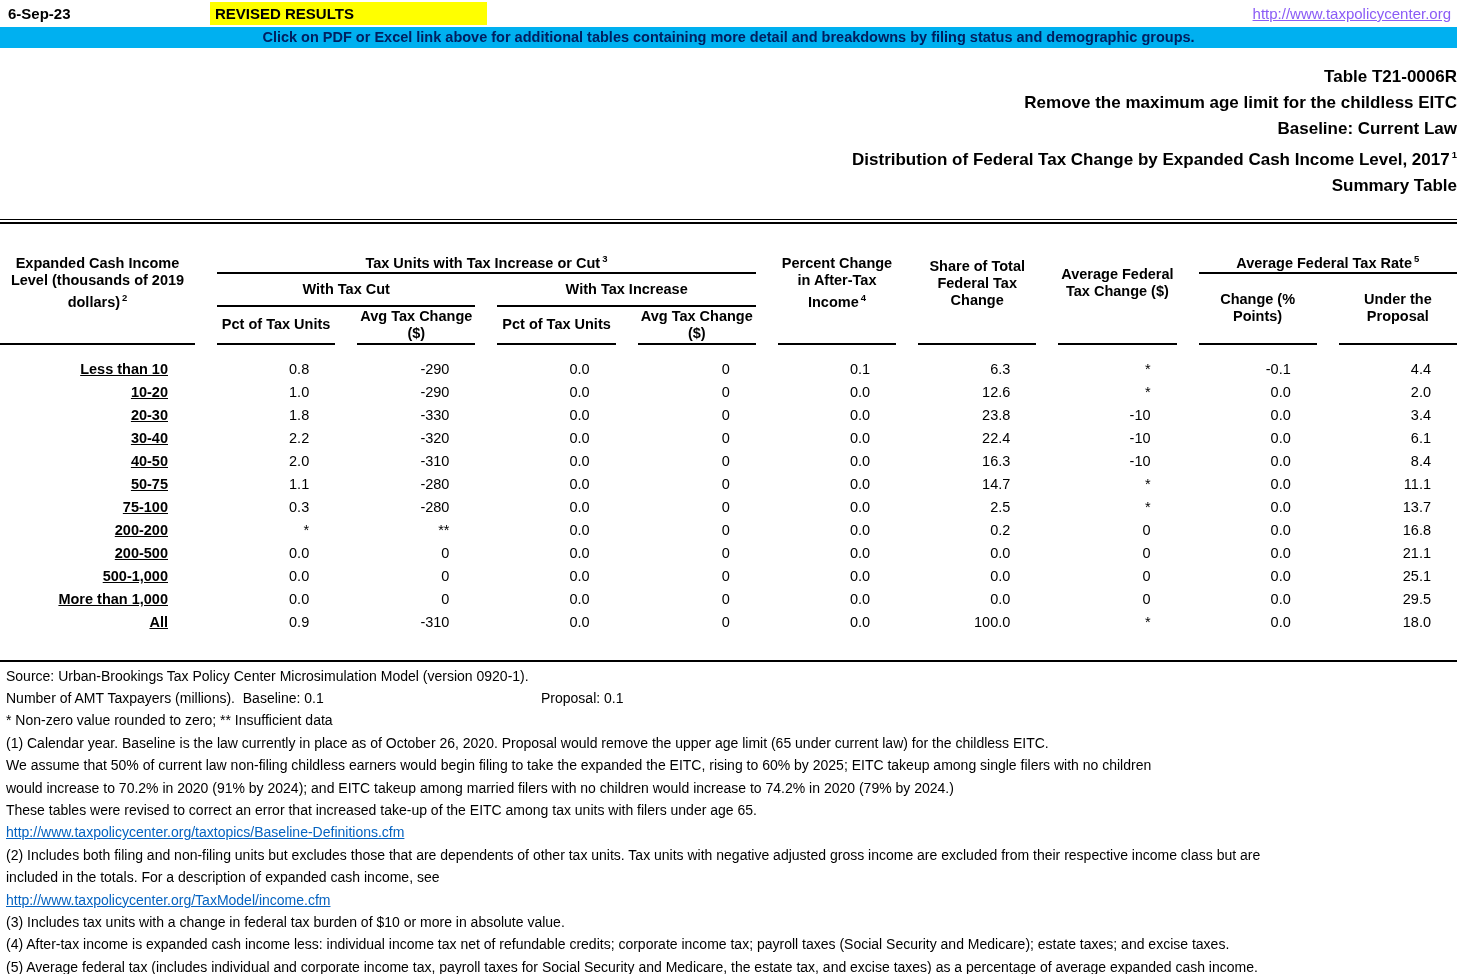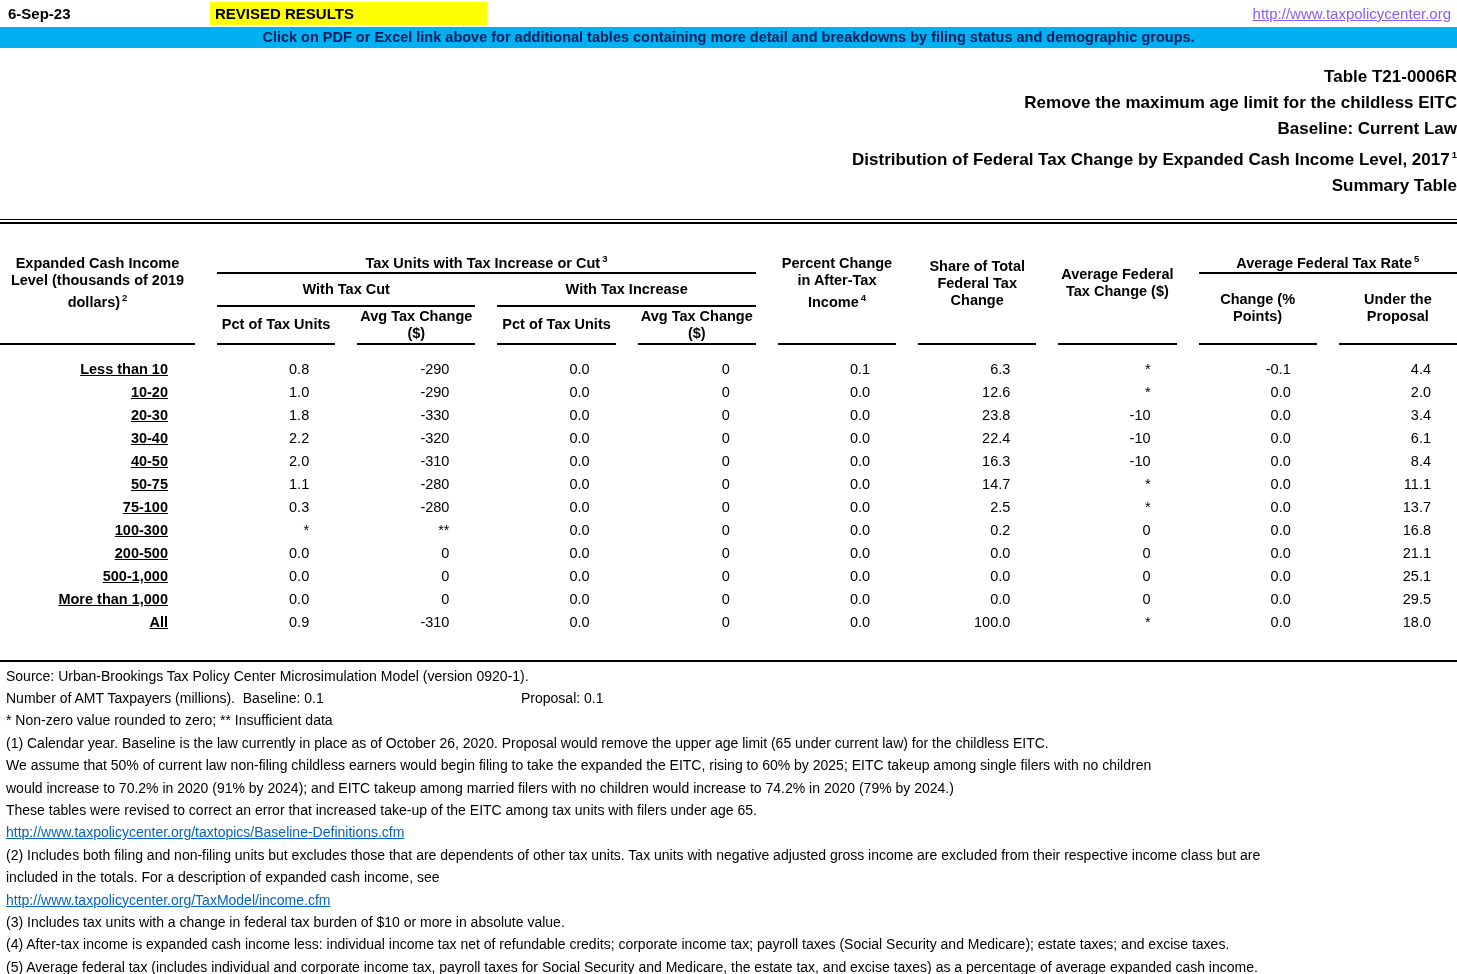--- a/index.html
+++ b/index.html
@@ -61,21 +61,21 @@
   table.data td.row-label { font-weight:bold; padding-right:27px;text-decoration:underline; }
   table.data tbody tr:first-child td { padding-top:13px; height:36px; }
 
   
   .footnotes { margin-top:3px; }
   .fline {
     position:relative; height:22.4px; line-height:22.4px; font-size:14px;
     white-space:pre; padding-left:6px;
   }
   .flink { color:#0563C1; text-decoration:underline; cursor:pointer; }
-  .prop { position:absolute; left:521px; top:0; }
+  .prop { position:absolute; left:541px; top:0; }
 </style>
 </head>
 <body>
 
 <div>
 
   <div class="topbar">
     <span class="date">6-Sep-23</span>
     <span class="highlight">REVISED RESULTS</span>
     <a href="#" class="toplink">http://www.taxpolicycenter.org</a>
@@ -209,21 +209,21 @@
           <td class="num">-280</td>
           <td class="num">0.0</td>
           <td class="num">0</td>
           <td class="num">0.0</td>
           <td class="num">2.5</td>
           <td class="num">*</td>
           <td class="num">0.0</td>
           <td class="num">13.7</td>
         </tr>
         <tr>
-          <td class="row-label">100-300</td>
+          <td class="row-label">200-200</td>
           <td class="num">*</td>
           <td class="num">**</td>
           <td class="num">0.0</td>
           <td class="num">0</td>
           <td class="num">0.0</td>
           <td class="num">0.2</td>
           <td class="num">0</td>
           <td class="num">0.0</td>
           <td class="num">16.8</td>
         </tr>

